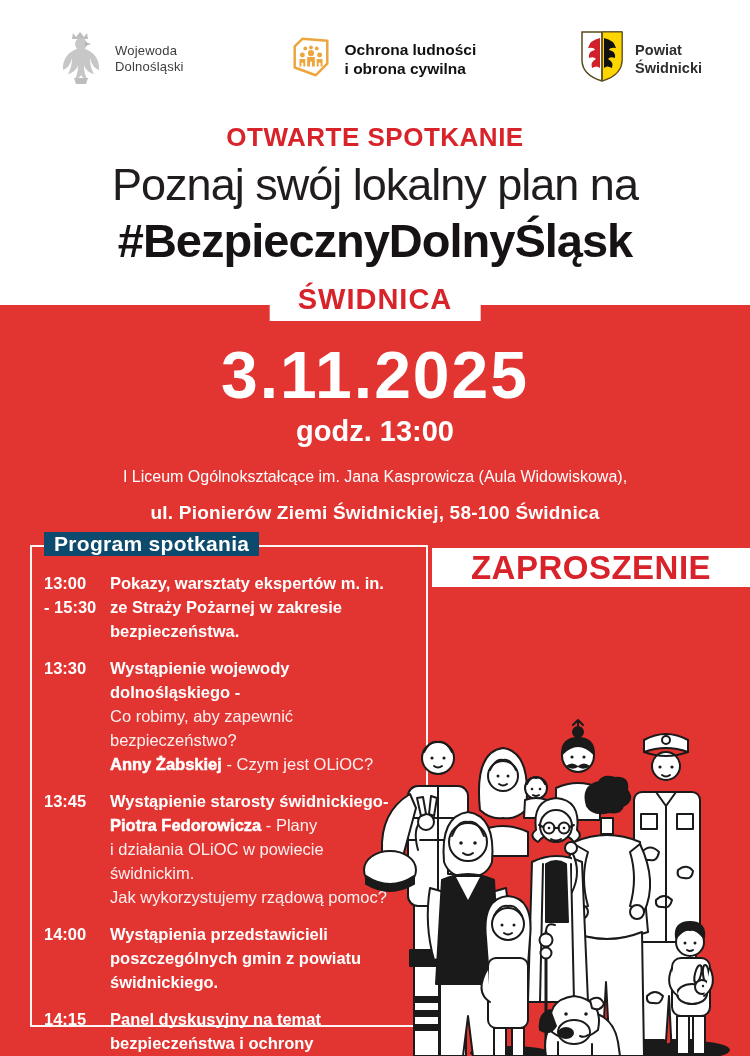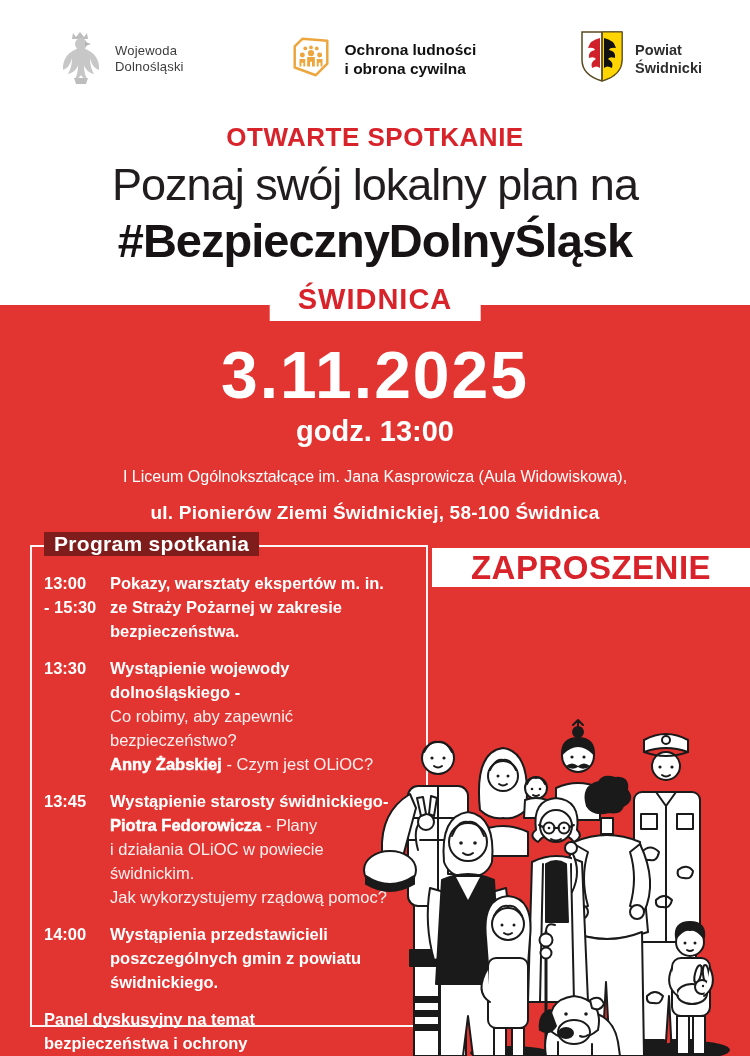--- a/index.html
+++ b/index.html
@@ -35,21 +35,21 @@
   .date { text-align:center; margin-top:32px; font-size:66px; font-weight:800; letter-spacing:2px; }
   .time { text-align:center; margin-top:2px; font-size:29px; font-weight:700; }
   .venue1 { text-align:center; margin-top:20px; font-size:16px; font-weight:400; }
   .venue2 { text-align:center; margin-top:16px;  font-size:19px; font-weight:700; letter-spacing:.2px; }
   
   .program-frame {
     position:absolute; left:30px; top:240px; width:398px; height:482px;
     border:2px solid rgba(255,255,255,.95);
   }
   .program-heading {
-    position:absolute; top:-15px; left:12px; background:#7f1d1d; padding:0 10px;
+    position:absolute; top:-15px; left:12px; background:#0c4a6e; padding:0 10px;
     font-size:21px; font-weight:800; letter-spacing:.3px; white-space:nowrap;
   }
   .program-list { padding:24px 0 0 12px; }
   .prog-row { display:flex; margin-bottom:13px; }
   .prog-time { width:66px; flex:0 0 66px; font-size:16.5px; line-height:24px; font-weight:700; }
   .prog-desc { font-size:16.5px; line-height:24px; max-width:302px; }
   .prog-desc span   { font-weight:700; }
   .prog-desc span.b { font-weight:700; -webkit-text-stroke:.5px #fff; }
   .prog-desc span.l { font-weight:400; color:rgba(255,255,255,.93); }
   
@@ -181,20 +181,23 @@
             <div class="prog-time">
               <div>14:00</div>
             </div>
             <div class="prog-desc">
               <div><span>Wystąpienia przedstawicieli</span></div>
               <div><span>poszczególnych gmin z powiatu</span></div>
               <div><span>świdnickiego.</span></div>
             </div>
           </div>
           <div class="prog-row">
+            <div class="prog-time">
+              <div>14:15</div>
+            </div>
             <div class="prog-desc">
               <div><span>Panel dyskusyjny na temat</span></div>
               <div><span>bezpieczeństwa i ochrony</span></div>
               <div></div>
             </div>
           </div>
         </div>
     </div>
 
     <div class="invite">

